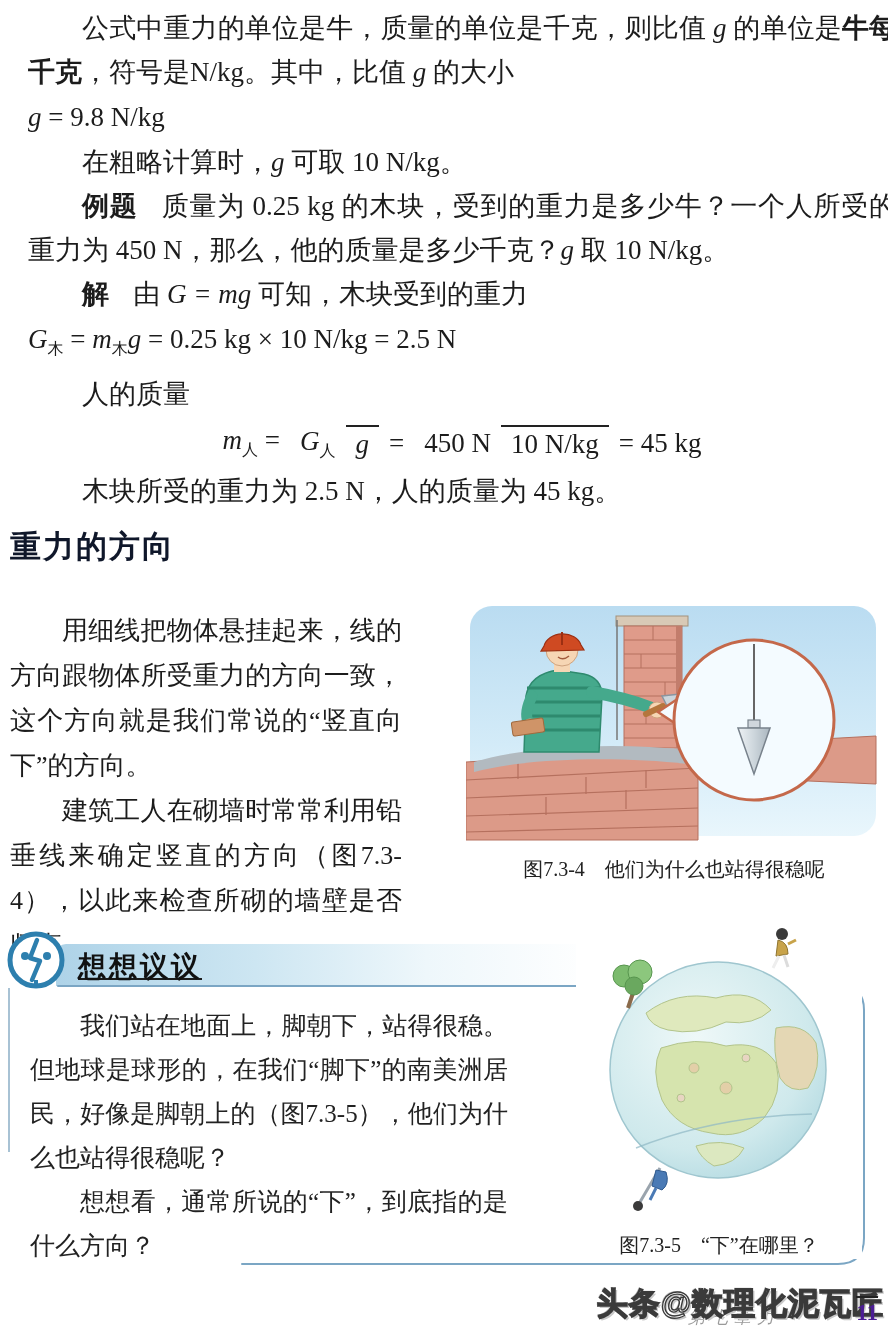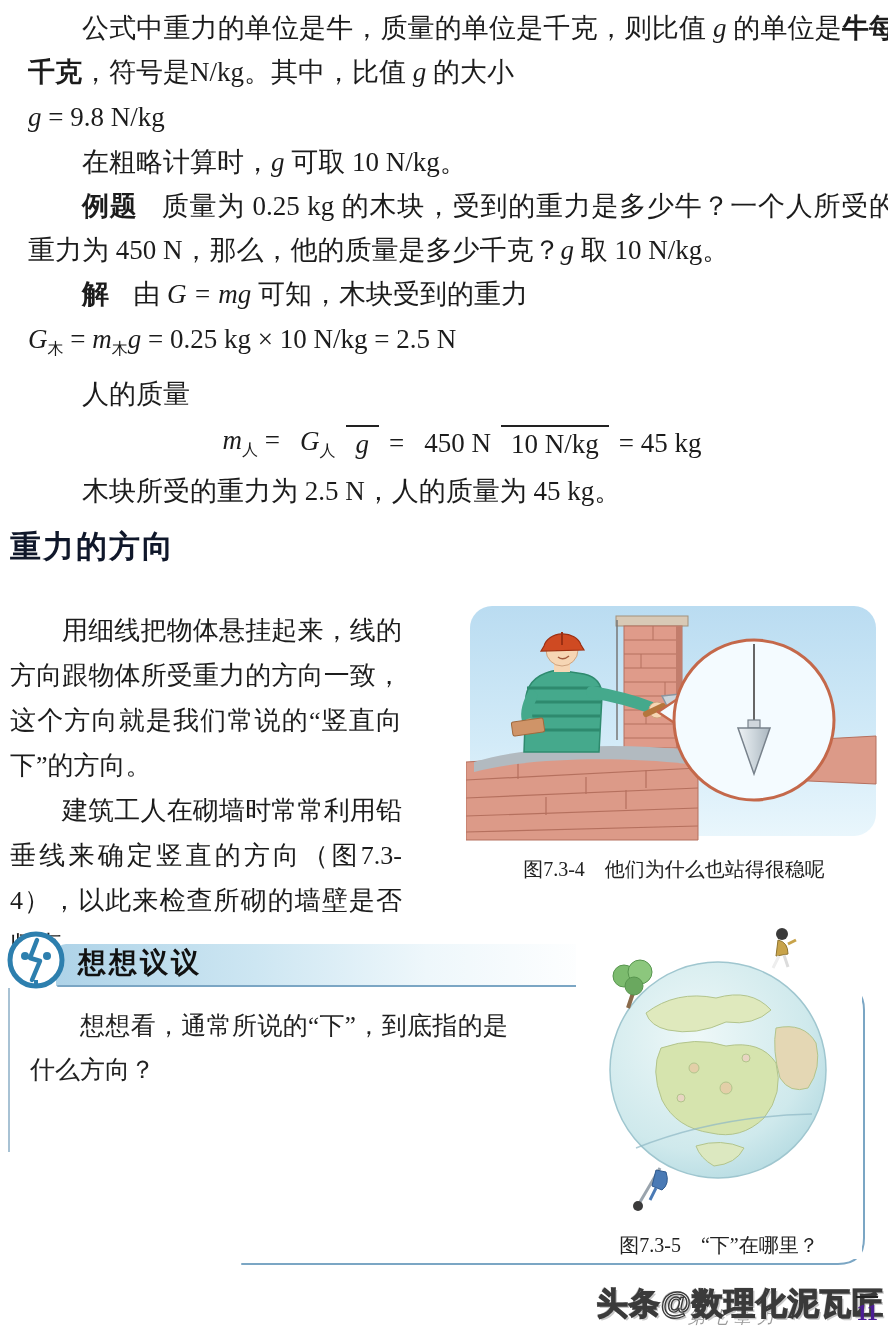--- a/index.html
+++ b/index.html
@@ -25,21 +25,21 @@
   .two-col{position:absolute;top:600px;left:10px;width:872px;display:flex;}
   .left-col{width:392px;margin-top:8px;}
   .left-col p{font-size:26px;line-height:45px;text-align:justify;margin:0;}
   .fig{margin-left:auto;width:416px;}
   .fig-caption{margin-top:10px;text-align:center;font-size:20px;color:#222;}
   .fig-caption .cap-label{margin-right:1em;}
   
   .think-box{position:absolute;top:930px;left:0;width:888px;height:352px;}
   .tb-bar{position:absolute;left:56px;top:14px;width:570px;height:42px;
           background:linear-gradient(to right,#aed3e8 0%,#cde6f2 35%,#eef7fb 65%,rgba(255,255,255,0) 95%);
-          border-top-left-radius:10px;display:flex;align-items:flex-start;}
+          border-top-left-radius:10px;display:flex;align-items:flex-end;text-decoration:underline;}
   .tb-title{font-family:"Liberation Sans","DejaVu Sans",sans-serif;font-weight:bold;
             font-size:28px;color:#111;padding-left:22px;letter-spacing:3px;}
   .tb-border{position:absolute;left:0;top:0;width:888px;height:352px;pointer-events:none;}
   .tb-icon{position:absolute;left:6px;top:0px;width:60px;height:60px;}
   .tb-text{position:absolute;left:30px;top:74px;width:478px;}
   .tb-text p{font-size:25px;line-height:44px;text-align:justify;margin:0;text-indent:2em;
              font-family:"Liberation Serif","DejaVu Serif",serif;color:#222;}
   .globe-fig{position:absolute;top:-12px;right:26px;width:286px;background:#fff;}
   
   .chapter-mark{position:absolute;left:688px;top:1306px;font-size:17px;color:#9a9a9a;
@@ -200,20 +200,21 @@
       <line x1="9" y1="58" x2="9" y2="222" stroke="#a8c2d4" stroke-width="2"></line>
     </svg>
     <svg class="tb-icon" viewBox="0 0 60 60">
       <circle cx="30" cy="30" r="26" fill="#ffffff" stroke="#2d7fae" stroke-width="5"></circle>
       <circle cx="19" cy="26" r="4" fill="#2d7fae"></circle>
       <circle cx="41" cy="26" r="4" fill="#2d7fae"></circle>
       <path d="M31 10 L24 28 L34 31 L26 50" fill="none" stroke="#2d7fae" stroke-width="4.5" stroke-linecap="round" stroke-linejoin="round"></path>
       <line x1="30" y1="50" x2="30" y2="56" stroke="#2d7fae" stroke-width="4"></line>
     </svg>
     <div class="tb-text">
+      <p>我们站在地面上，脚朝下，站得很稳。但地球是球形的，在我们“脚下”的南美洲居民，好像是脚朝上的（图7.3-5），他们为什么也站得很稳呢？</p>
       <p>想想看，通常所说的“下”，到底指的是什么方向？</p>
     </div>
 
     <figure class="globe-fig" style="margin:0;">
       <svg width="286" height="300" viewBox="0 0 286 300">
         <defs>
           <radialGradient id="ocean" cx="0.4" cy="0.35" r="0.8">
             <stop offset="0" stop-color="#eef8f8"></stop>
               <stop offset="0.65" stop-color="#cfe9ec"></stop>
               <stop offset="1" stop-color="#a9d4dd"></stop>

